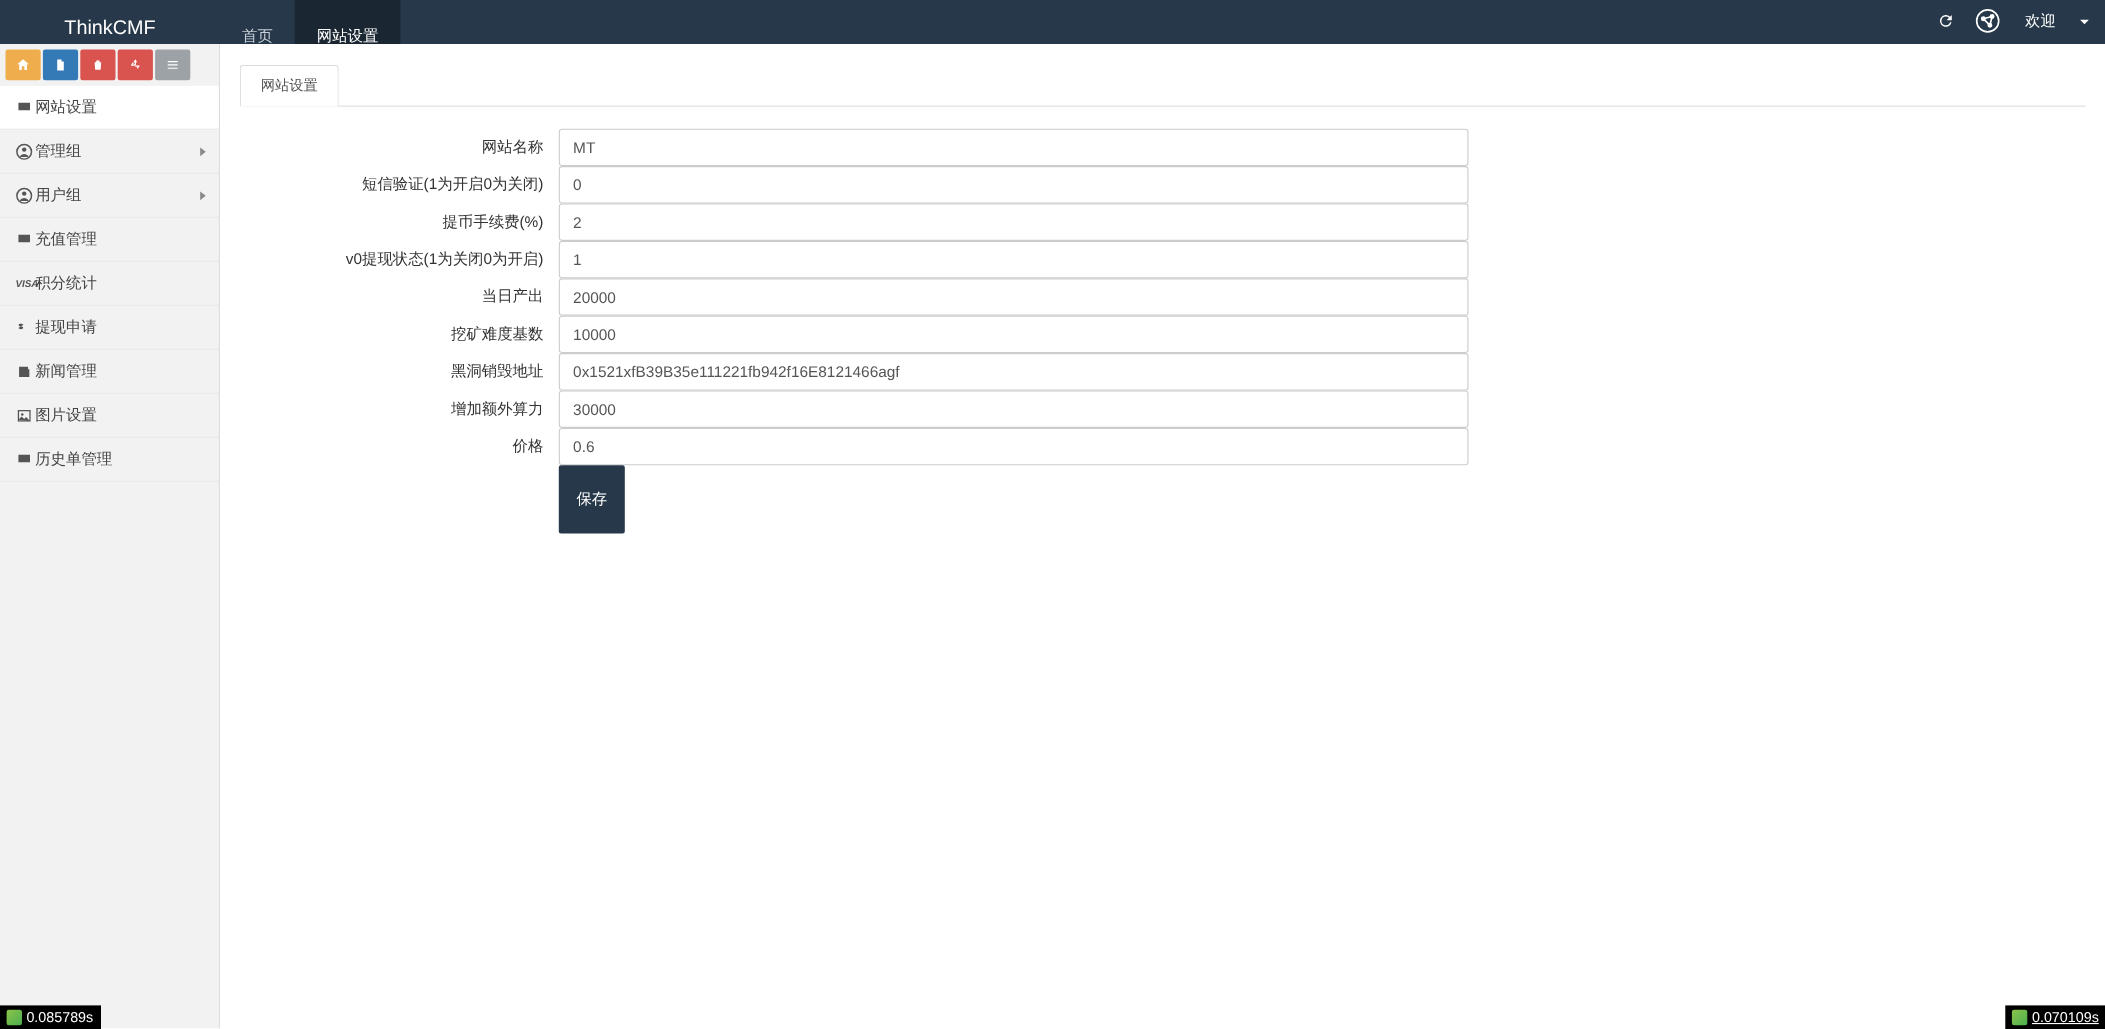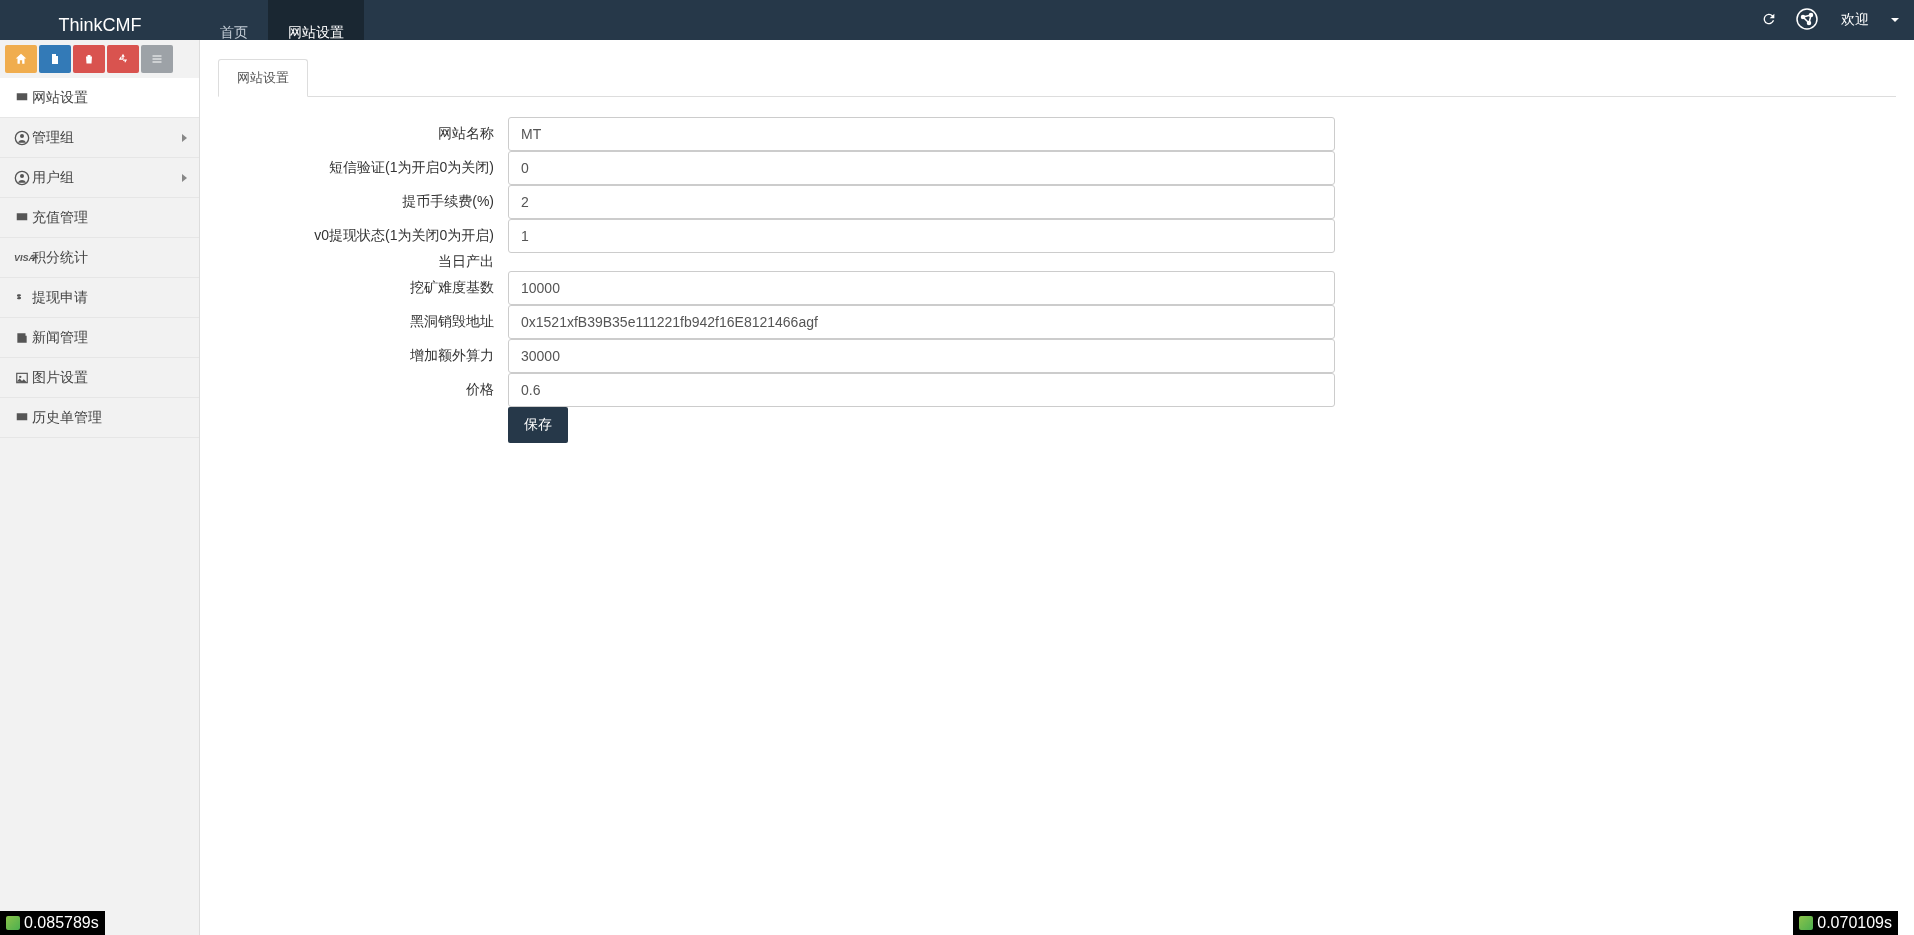--- a/index.html
+++ b/index.html
@@ -136,33 +136,33 @@
       height: 34px;
       padding: 6px 12px;
       border: 1px solid #ccc;
       border-radius: 3px;
       font-size: 14px;
       color: #555;
     }
     .form-actions { margin-left: 290px; }
     .btn-save {
       background: #263849; color: #fff;
-      border: none; padding: 9px 16px;
+      border: none; padding: 22px 16px;
       font-size: 14px; cursor: pointer;
       border-radius: 2px;
     }
 
     .debug-badge {
       position: fixed; bottom: 0;
       background: #000; color: #fff;
-      font-size: 16px; padding: 3px 6px;
+      font-size: 13px; padding: 3px 6px;
       display: flex; align-items: center; gap: 4px;
     }
     .debug-left { left: 0; }
-    .debug-right { right: 16px; }
+    .debug-right { right: 0; text-decoration: underline; }
     .debug-badge .flame {
       width: 14px; height: 14px;
       background: linear-gradient(135deg,#8bc34a,#4caf50);
       border-radius: 2px;
     }
   </style>
 </head>
 <body>
 
 <div class="navbar">
@@ -323,20 +323,21 @@
       <div class="form-row">
         <label class="form-label">提币手续费(%)</label>
         <input class="form-input" value="2" style="">
       </div>
       <div class="form-row">
         <label class="form-label">v0提现状态(1为关闭0为开启)</label>
         <input class="form-input" value="1" style="">
       </div>
       <div class="form-row">
         <label class="form-label">当日产出</label>
+        <input class="form-input" value="20000" style="">
       </div>
       <div class="form-row">
         <label class="form-label">挖矿难度基数</label>
         <input class="form-input" value="10000" style="">
       </div>
       <div class="form-row">
         <label class="form-label">黑洞销毁地址</label>
         <input class="form-input" value="0x1521xfB39B35e111221fb942f16E8121466agf" style="">
       </div>
       <div class="form-row">

